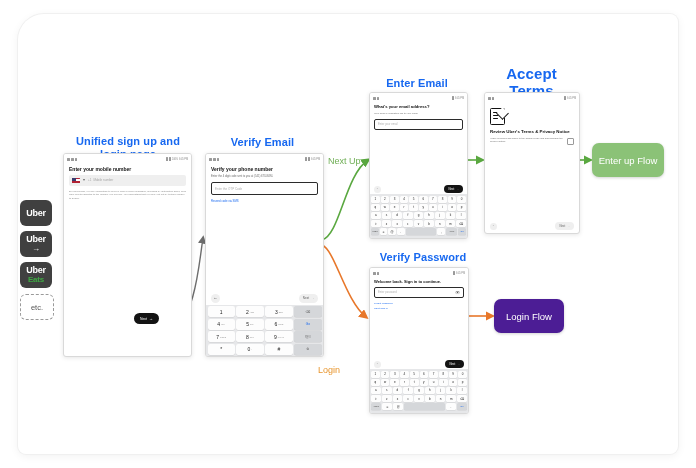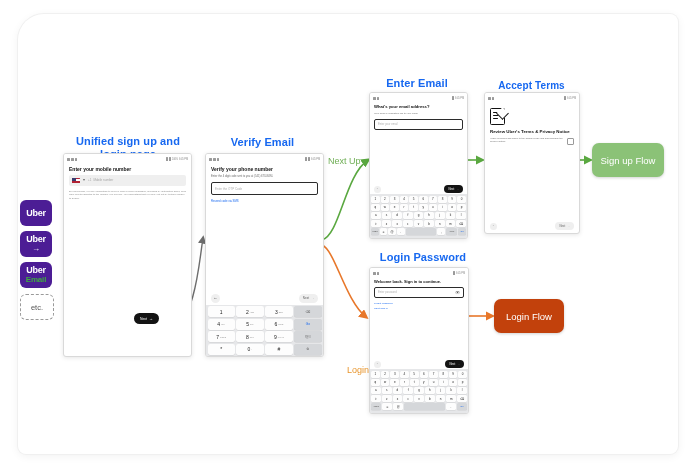--- a/index.html
+++ b/index.html
@@ -120,31 +120,31 @@
   .termsrow{display:flex;align-items:flex-start;gap:3px;}
   .chk{width:5px;height:5px;border:.8px solid #9a9a9a;border-radius:1px;flex:none;margin-top:1px;}
 
   
   .flowbtn{
     position:absolute;border-radius:7px;color:#ffffff;
     display:flex;align-items:center;justify-content:center;
     font-size:9.5px;
   }
   .flowbtn.green{background:#8bc277;box-shadow:0 1px 3px rgba(0,0,0,.18);}
-  .flowbtn.orange{background:#c2410c;box-shadow:0 1px 3px rgba(0,0,0,.18);}
+  .flowbtn.orange{background:#4c1d95;box-shadow:0 1px 3px rgba(0,0,0,.18);}
 
   
   .edgelabel{position:absolute;font-size:9px;font-weight:normal;}
   .edgelabel.green{color:#6fae55;}
   .edgelabel.orange{color:#e8962e;}
 
   
   .applogo{
     position:absolute;width:32px;height:26px;border-radius:6px;
-    background:#4c1d95;color:#fff;
+    background:#404040;color:#fff;
     display:flex;flex-direction:column;align-items:center;justify-content:center;
     font-size:9px;font-weight:bold;letter-spacing:-.2px;line-height:1;
   }
   .applogo .arrow{font-size:8px;font-weight:normal;margin-top:1px;}
   .applogo .eats{color:#3fa843;font-size:8px;margin-top:1px;}
   .appetc{
     position:absolute;width:32px;height:24px;border-radius:6px;
     border:1px dashed #9a9a9a;background:#fff;color:#555;
     display:flex;align-items:center;justify-content:center;font-size:7.5px;
   }
@@ -191,21 +191,21 @@
 
   <div class="applogo" style="left:20px;top:200px;">
     <span>Uber</span>
   </div>
   <div class="applogo" style="left:20px;top:231px;">
     <span>Uber</span>
     <span class="arrow">→</span>
   </div>
   <div class="applogo" style="left:20px;top:262px;">
     <span>Uber</span>
-    <span class="eats">Email</span>
+    <span class="eats">Eats</span>
   </div>
   <div class="appetc" style="left:20px;top:294px;">
     <span>etc.</span>
   </div>
 
   <div class="flow-title" style="left:62px;top:135px;width:132px;font-size:11px;">Unified sign up and login page</div>
 
   <div class="phone" style="left:63px;top:153px;width:127px;height:202px;">
     <div class="statusbar">
       <span class="sb-left">
@@ -412,21 +412,21 @@
             <div class="qk">.</div>
             <div class="qk spc g"></div>
             <div class="qk">,</div>
             <div class="qk g w15">.com</div>
             <div class="qk g blue">Go</div>
           </div>
         </div>
     </div>
   </div>
 
-  <div class="flow-title" style="left:484px;top:65px;width:95px;font-size:10px;margin-top:15px;">Accept Terms</div>
+  <div class="flow-title" style="left:484px;top:65px;width:95px;font-size:15px;">Accept Terms</div>
 
   <div class="phone" style="left:484px;top:92px;width:94px;height:140px;">
     <div class="statusbar">
       <span class="sb-left">
         <i class="sb-ico"></i>
         <i class="sb-ico w2"></i>
       </span>
       <span class="sb-right">
         <i class="sb-ico w2 tall"></i>
         <span class="sb-txt">6:45 PM</span>
@@ -450,21 +450,21 @@
       <div class="navrow" style="padding:1px 5px;">
         <span class="circbtn" style="width:7px;height:7px;font-size:3.2px;">←</span>
         <span class="nextsm" style="height:8px;font-size:2.8px;">
           <span>Next</span>
           <span>→</span>
         </span>
       </div>
     </div>
   </div>
 
-  <div class="flow-title" style="left:368px;top:251px;width:110px;font-size:11px;">Login Password</div>
+  <div class="flow-title" style="left:368px;top:251px;width:110px;font-size:11px;">Verify Password</div>
 
   <div class="phone" style="left:369px;top:267px;width:98px;height:145px;">
     <div class="statusbar">
       <span class="sb-left">
         <i class="sb-ico"></i>
         <i class="sb-ico w2"></i>
       </span>
       <span class="sb-right">
         <i class="sb-ico w2 tall"></i>
         <span class="sb-txt">6:45 PM</span>
@@ -540,22 +540,22 @@
             <div class="qk">@</div>
             <div class="qk spc g"></div>
             <div class="qk">.</div>
             <div class="qk g blue">Go</div>
           </div>
         </div>
     </div>
   </div>
 
   <div class="edgelabel green" style="left:328px;top:156px;">Next Up</div>
-  <div class="edgelabel orange" style="left:347px;top:365px;">Login</div>
+  <div class="edgelabel orange" style="left:318px;top:365px;">Login</div>
 
   <div class="flowbtn green" style="left:592px;top:143px;width:72px;height:34px;">
-    <span>Sign up Flow</span>
+    <span>Enter up Flow</span>
   </div>
   <div class="flowbtn orange" style="left:494px;top:299px;width:70px;height:34px;">
     <span>Login Flow</span>
   </div>
 
 </div>
 
 </body></html>

